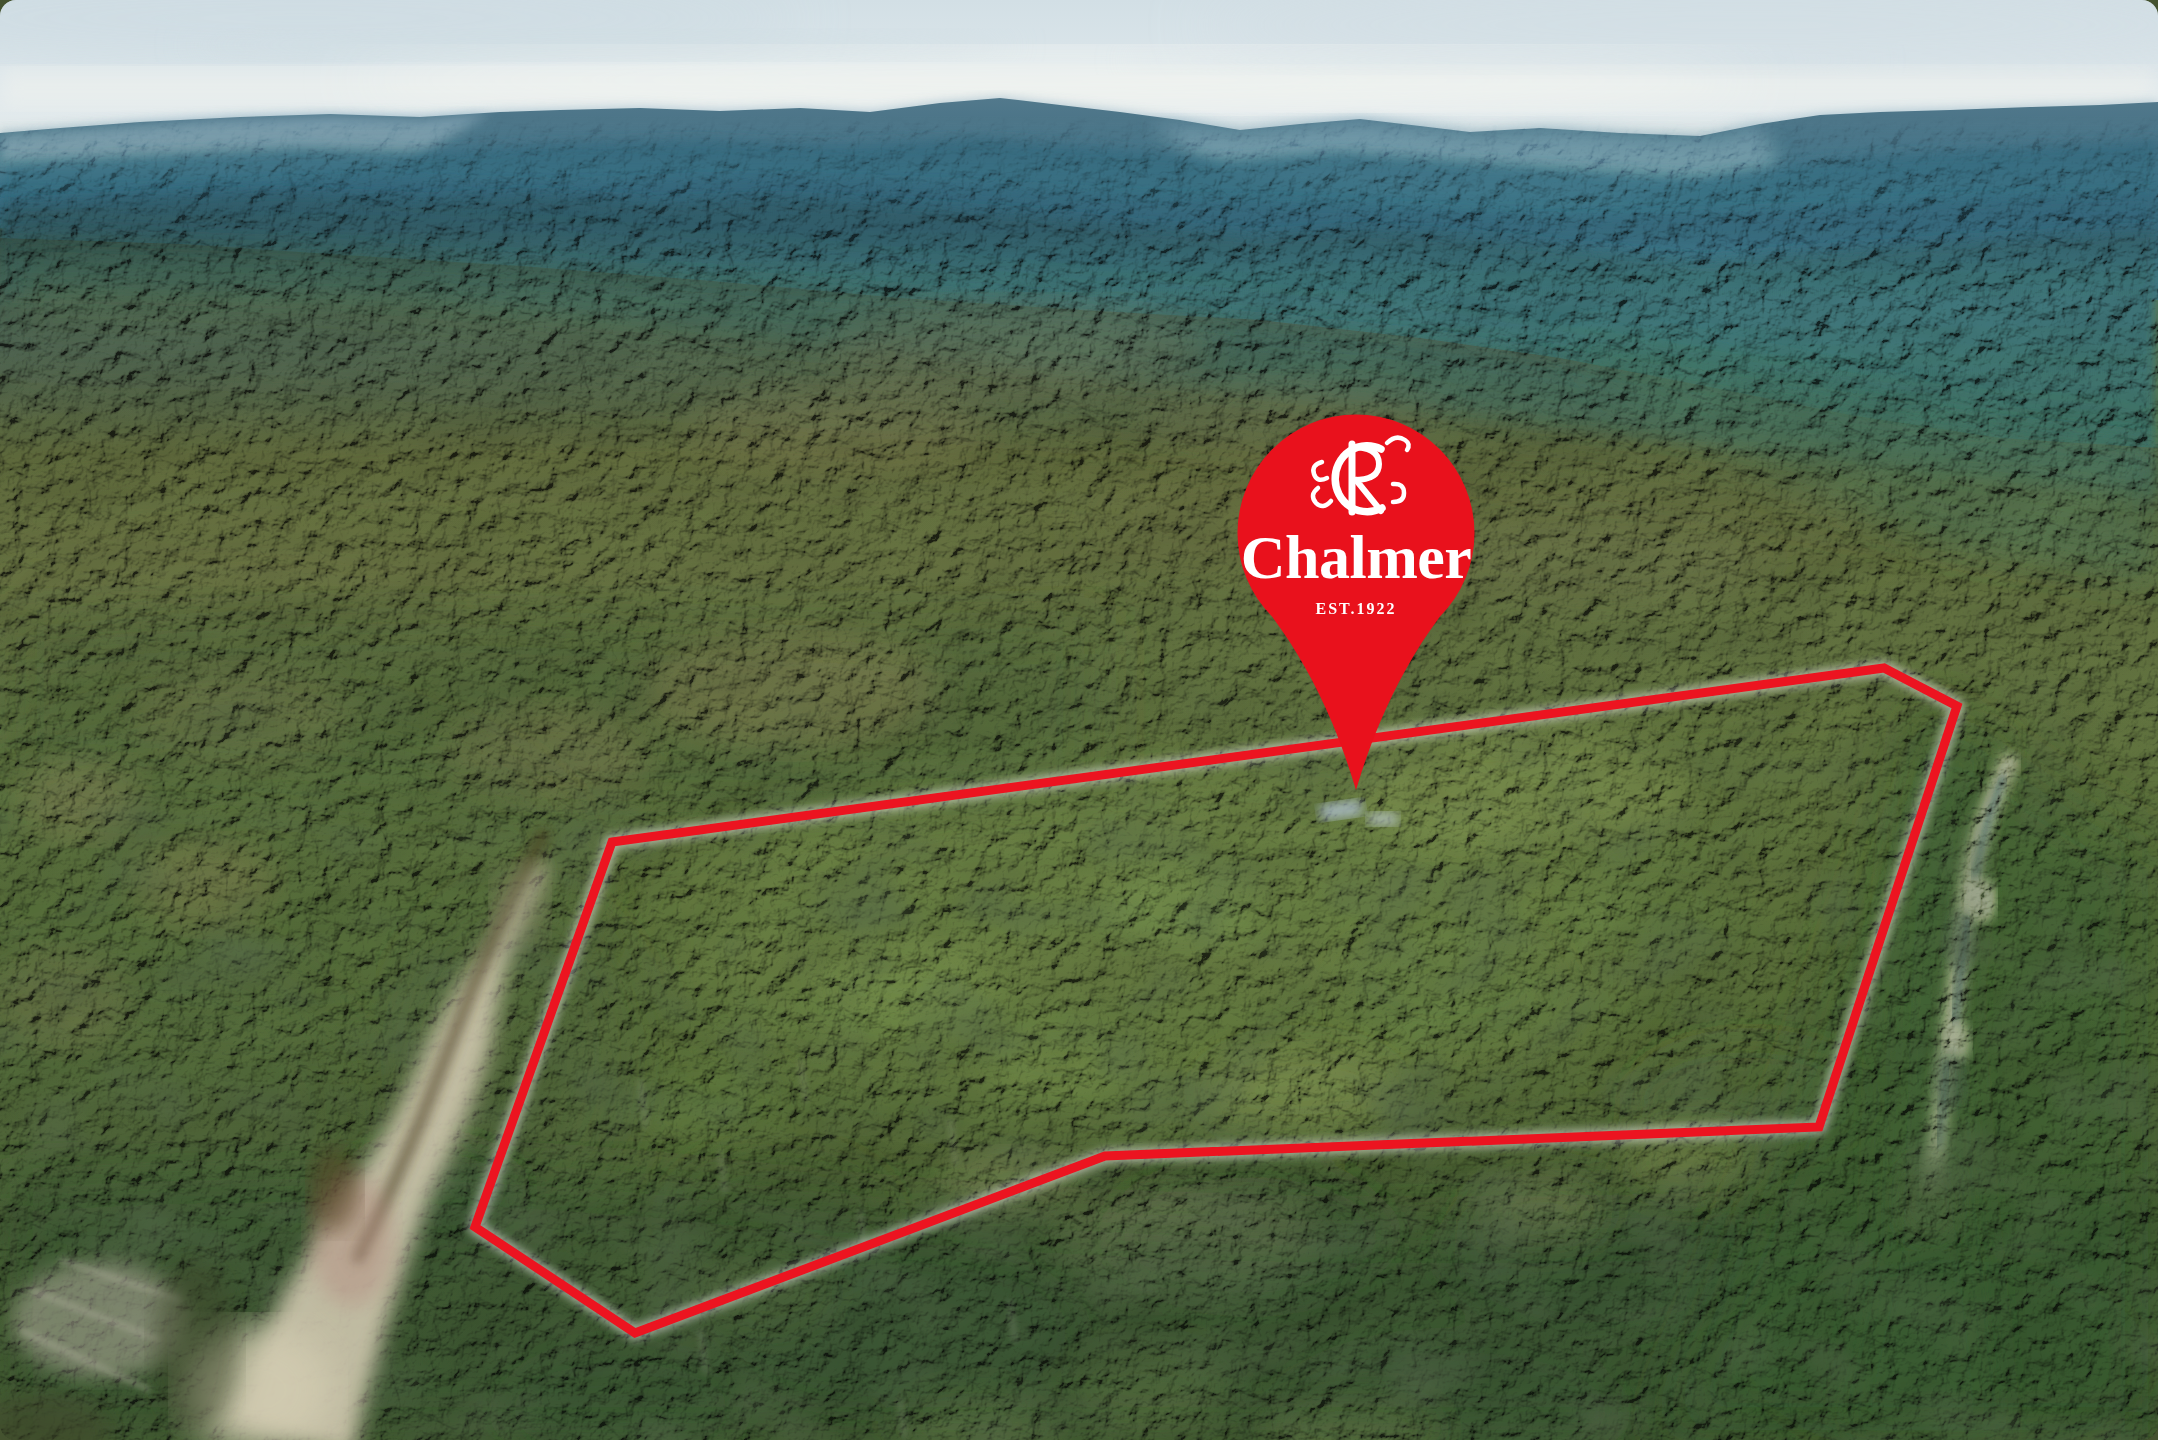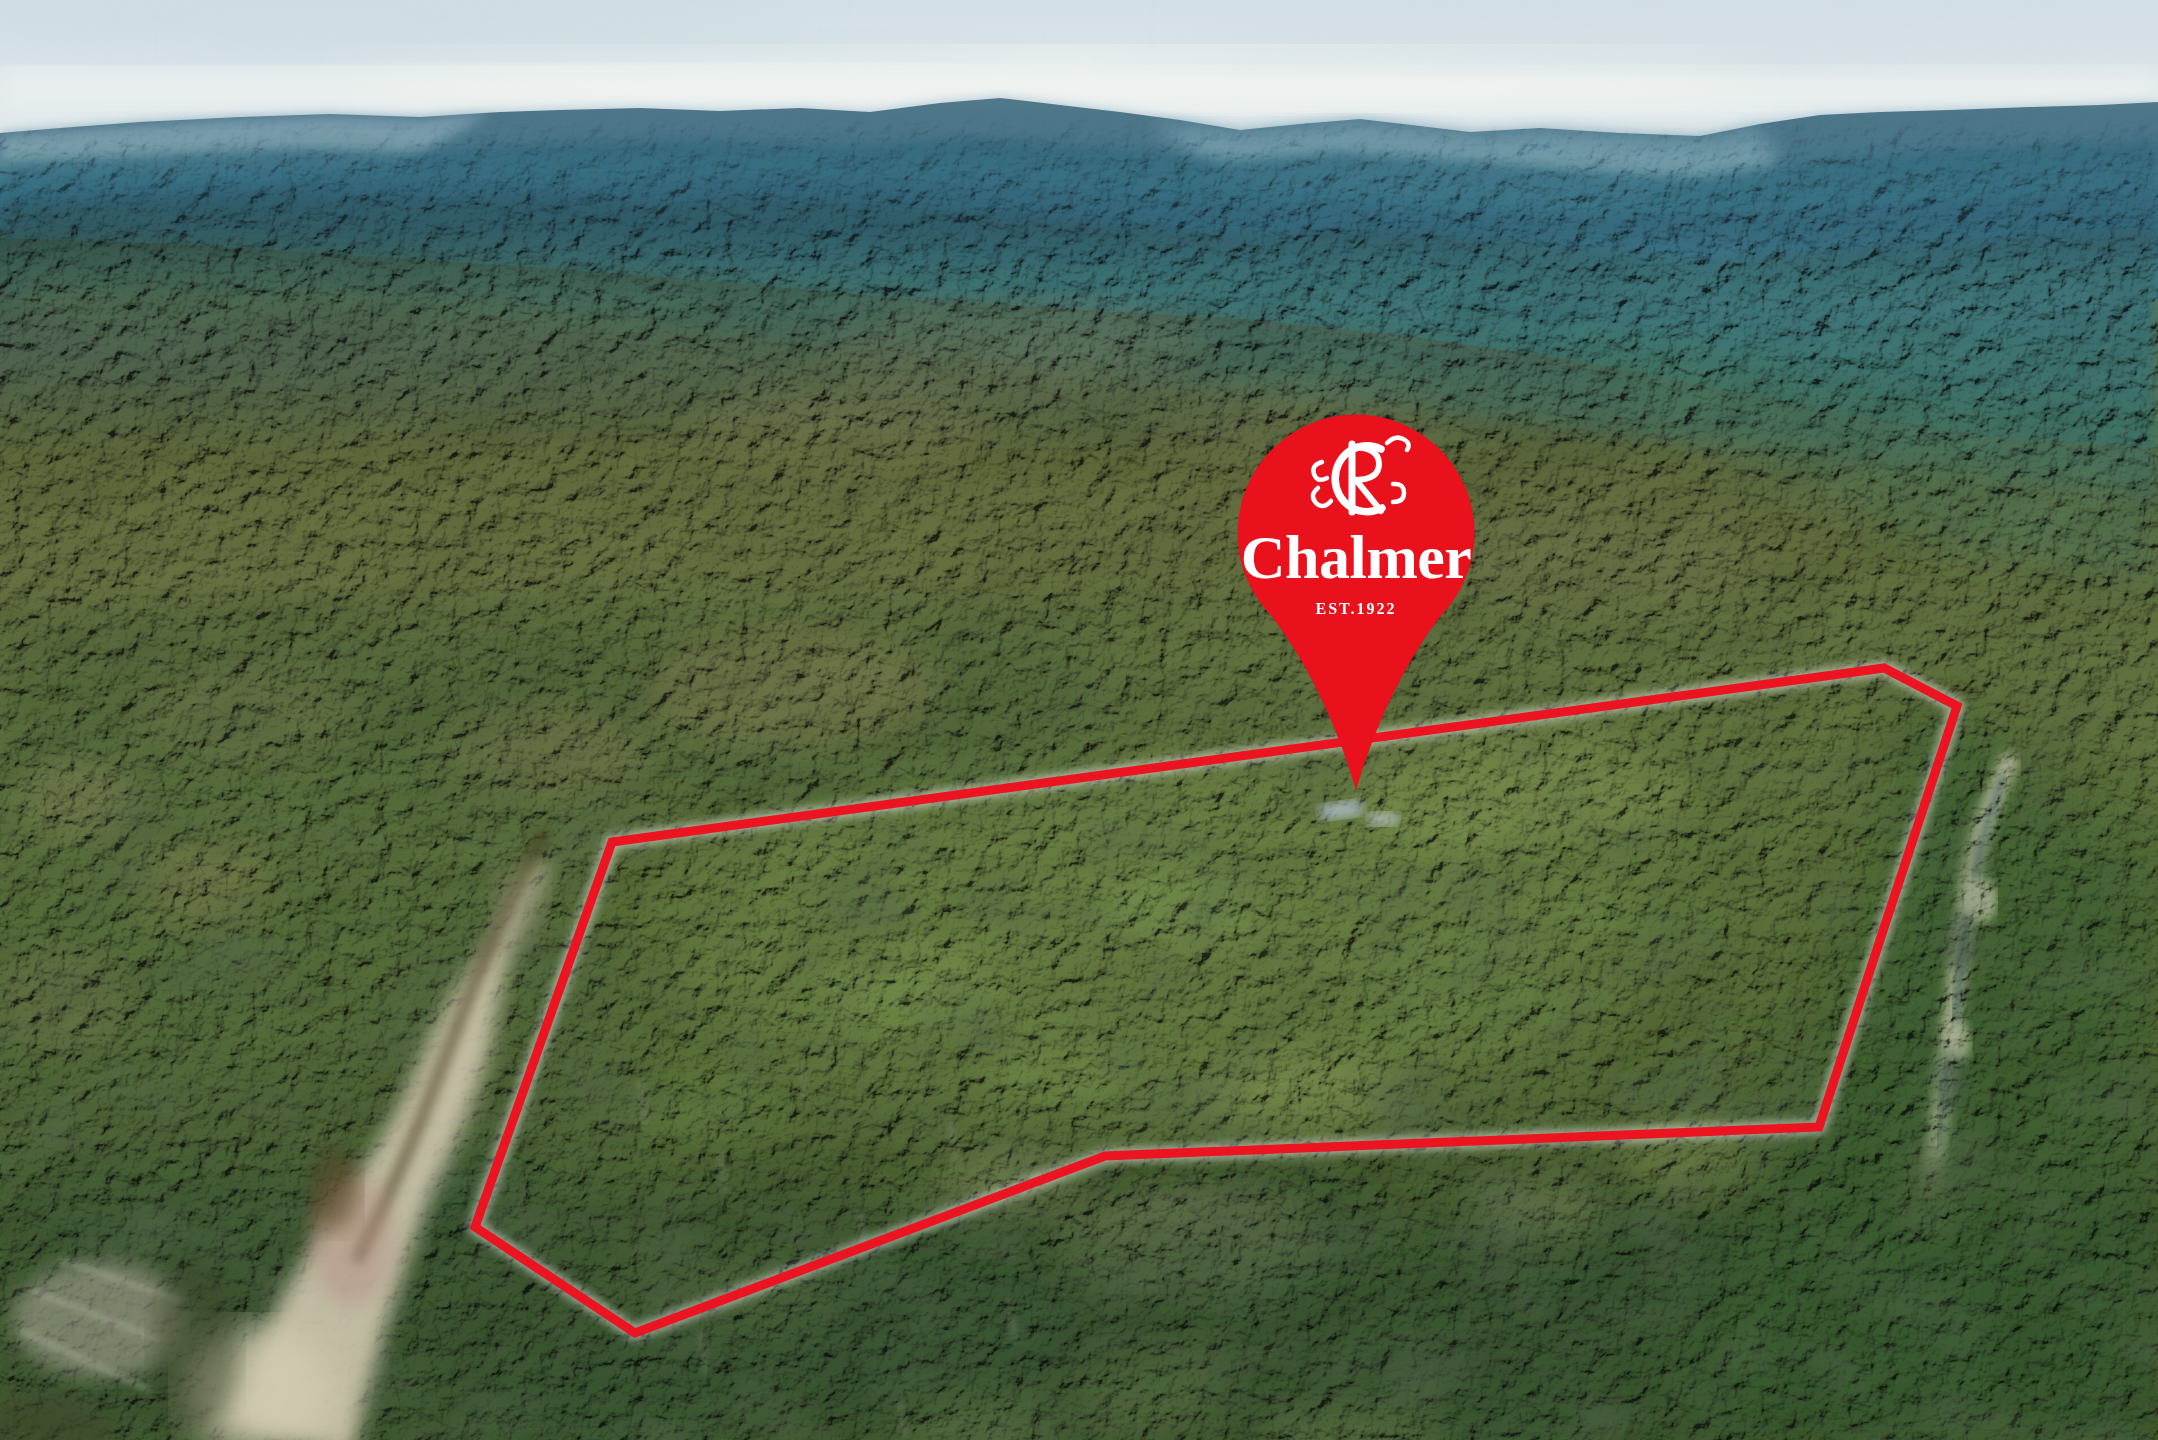--- a/index.html
+++ b/index.html
@@ -1,16 +1,16 @@
 <!DOCTYPE html>
 <html><head>
 <meta charset="utf-8">
 <style>
   html,body{margin:0;padding:0;background:#44522f;}
-  .stage{position:relative;width:2158px;height:1440px;overflow:hidden;font-family:"Liberation Sans",sans-serif;}
+  .stage{position:relative;width:2158px;height:1440px;overflow:hidden;font-family:"Liberation Sans",sans-serif;border-radius:16px;}
   svg{display:block;}
 </style>
 </head>
 <body>
 <div class="stage">
 <svg width="2158" height="1440" viewBox="0 0 2158 1440">
 <defs>
   <linearGradient id="sky" x1="0" y1="0" x2="0" y2="1">
     <stop offset="0" stop-color="#d2dfe5"></stop>
     <stop offset="0.5" stop-color="#dfe8ec"></stop>

